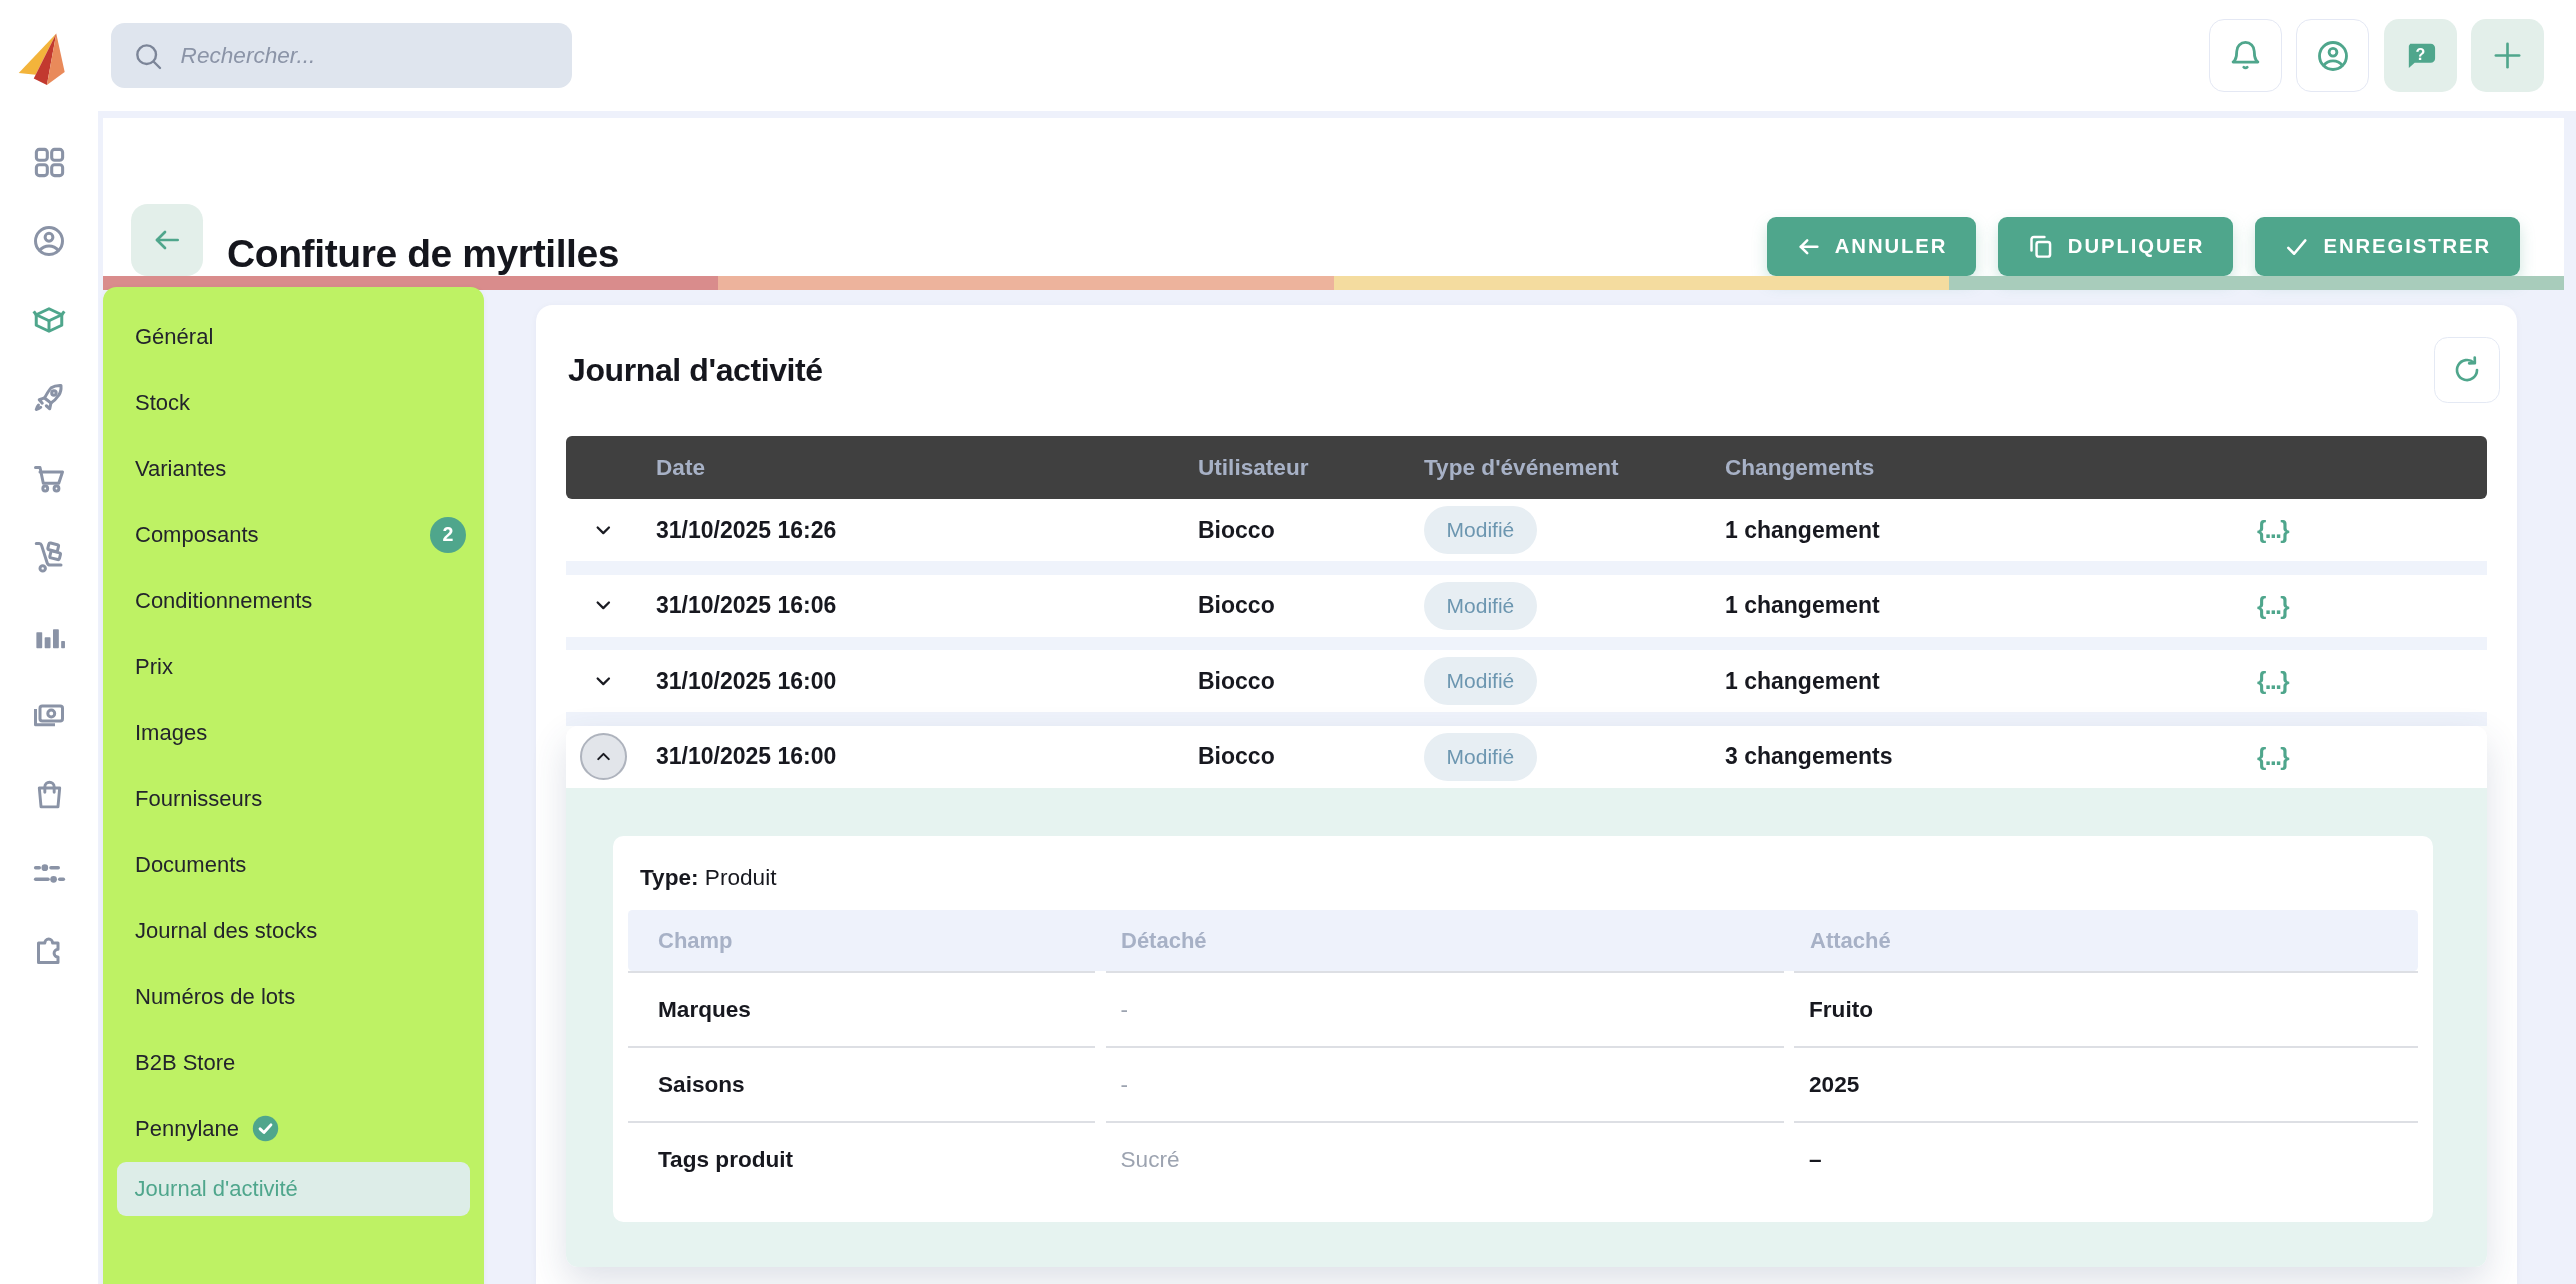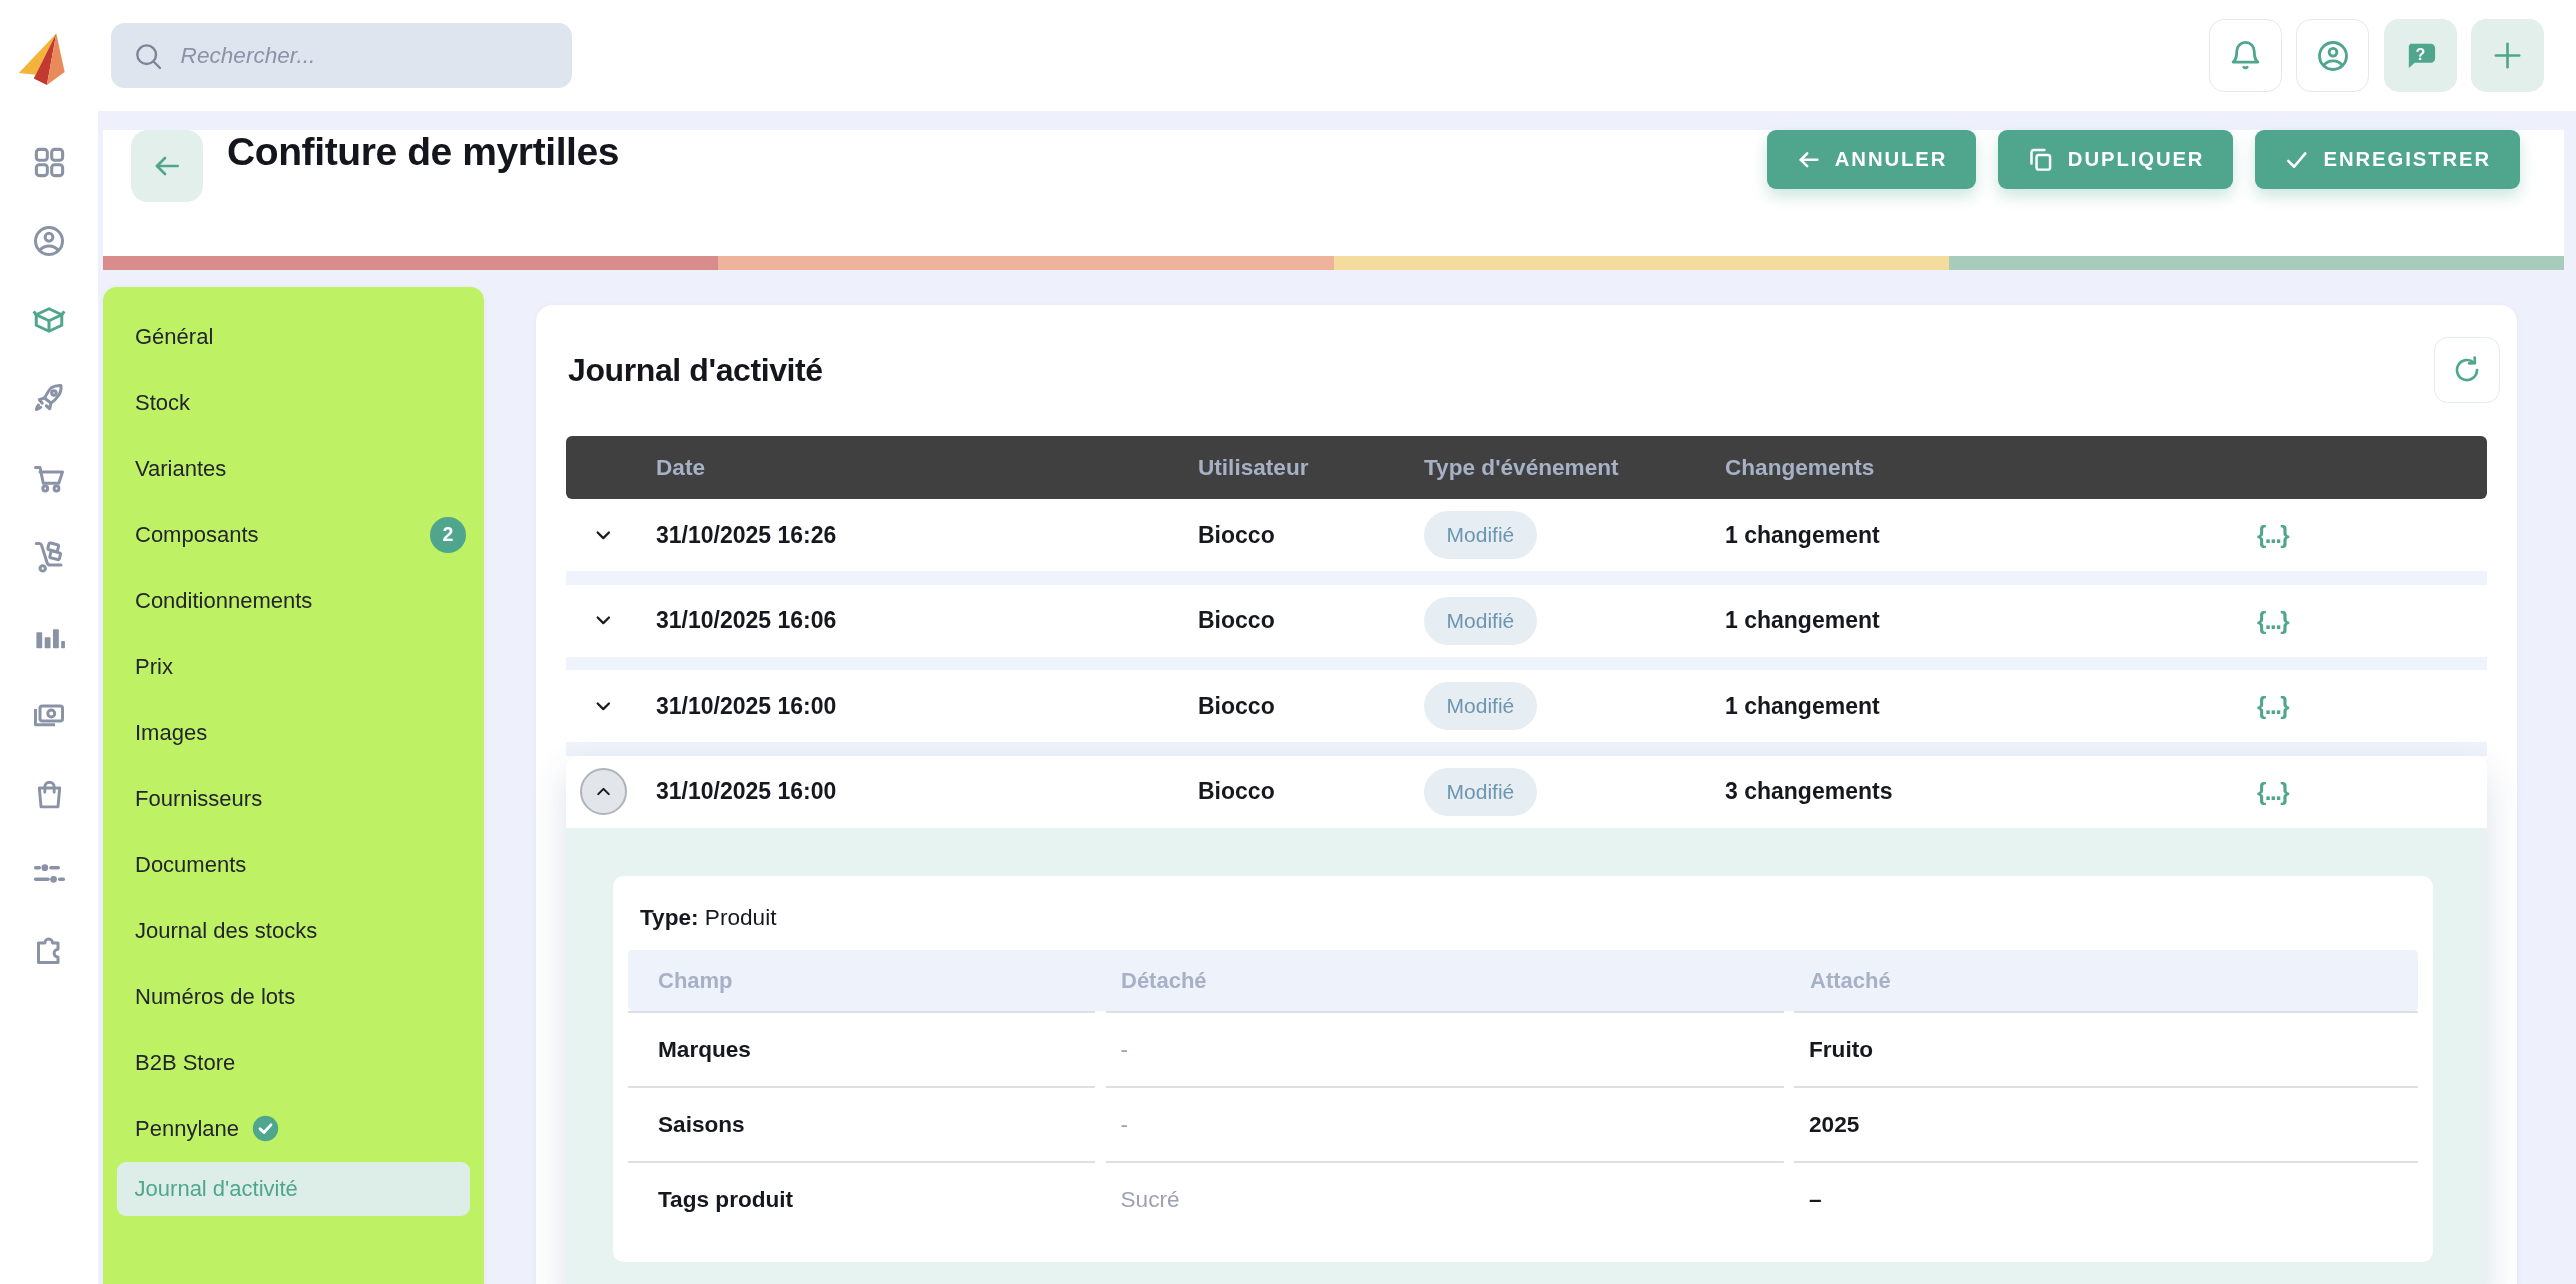--- a/index.html
+++ b/index.html
@@ -17,21 +17,21 @@
   .top-actions { margin-left:auto; margin-right:32px; display:flex; gap:14.3px; }
   .icon-btn { width:73px; height:73px; border-radius:15px; display:flex; align-items:center; justify-content:center; background:#FFFFFF; border:1.5px solid #E4E8F4; cursor:pointer; }
   .icon-btn.tinted { background:#E3EFEA; border:none; }
 
   
   .rail { position:absolute; left:0; top:111px; width:98px; height:1174px; background:#FFFFFF; display:flex; flex-direction:column; align-items:center; padding-top:33px; gap:43px; z-index:3; }
   .rail-item { width:36px; height:36px; color:#8A93A6; display:flex; align-items:center; justify-content:center; cursor:pointer; }
   .rail-item.active { color:#4FA68C; }
 
   
-  .page-header { position:absolute; left:103px; top:118px; right:12px; height:140px; background:#FFFFFF; display:flex; align-items:flex-start; padding:0 44px 13.6px 28px;margin-top:12px; }
+  .page-header { position:absolute; left:103px; top:118px; right:12px; height:172px; background:#FFFFFF; display:flex; align-items:flex-end; padding:0 44px 13.6px 28px; }
   .back-btn { width:72px; height:72px; border-radius:16.6px; background:#E3EFEA; border:none; display:flex; align-items:center; justify-content:center; cursor:pointer; }
   .page-title { font-size:39px; font-weight:800; color:#15161D; margin-left:24px; letter-spacing:-0.4px; }
   .header-actions { margin-left:auto; display:flex; gap:22px; }
   .btn-teal { height:59px; border:none; border-radius:9px; background:#4FA68C; color:#FFFFFF; font-family:"Liberation Sans","DejaVu Sans",sans-serif;
               font-size:20.3px; font-weight:700; letter-spacing:1.9px; display:flex; align-items:center; gap:13.6px; padding:0 29px;
               box-shadow:0 7.5px 15px rgba(79,166,140,0.28); cursor:pointer; }
   .colorbar { position:absolute; left:0; right:0; bottom:0; height:13.6px; display:flex; }
   .colorbar span { flex:1; }
 
   
@@ -44,21 +44,21 @@
   .menu-item.active { margin:0 13.6px; padding-left:18px; height:54px; border-radius:9px; background:#DDEDE8; color:#4FA68C; }
 
   
   .main-card { position:absolute; left:536px; top:305px; width:1981px; height:1100px; background:#FFFFFF; border-radius:16.6px;
                box-shadow:0 1.5px 7.5px rgba(25,39,80,0.04); padding-top:32px; z-index:1; }
   .main-title-row { display:flex; align-items:center; justify-content:space-between; padding:0 16.6px 0 32px; margin-bottom:33px; }
   .main-title { font-size:32px; font-weight:800; color:#15161D; letter-spacing:-0.4px; }
   .refresh-btn { width:66px; height:66px; border-radius:13.6px; background:#FFFFFF; border:1.5px solid #E4E9F4; display:flex; align-items:center; justify-content:center; cursor:pointer; }
 
   .table { margin:0 30px; }
-  .trow { display:grid; grid-template-columns:75px 542px 226px 301px 512px 1fr; align-items:center; height:72px; background:#FFFFFF; cursor:pointer; }
+  .trow { display:grid; grid-template-columns:75px 542px 226px 301px 512px 1fr; align-items:center; height:62px; background:#FFFFFF; cursor:pointer; }
   .thead { height:63px; background:#404040; border-radius:6px; cursor:default; }
   .thead > div { font-size:22.6px; font-weight:700; color:#A7B1C6; padding-left:15px; }
   .row-sep { height:13.6px; background:#EFF3FB; }
   .c-chevron { justify-self:center; display:flex; color:#1A1B22; }
   .c-date, .c-user, .c-changes { font-size:23px; font-weight:700; color:#17181F; padding-left:15px; }
   .c-event { padding-left:15px; }
   .pill { display:inline-block; background:#E7EEF3; color:#6C96B0; font-size:21px; font-weight:500; padding:12px 22.6px; border-radius:30px; }
   .c-braces { padding-left:35px; }
   .braces { font-size:24px; font-weight:700; color:#4FA68C; letter-spacing:-1.5px; cursor:pointer; }
 

